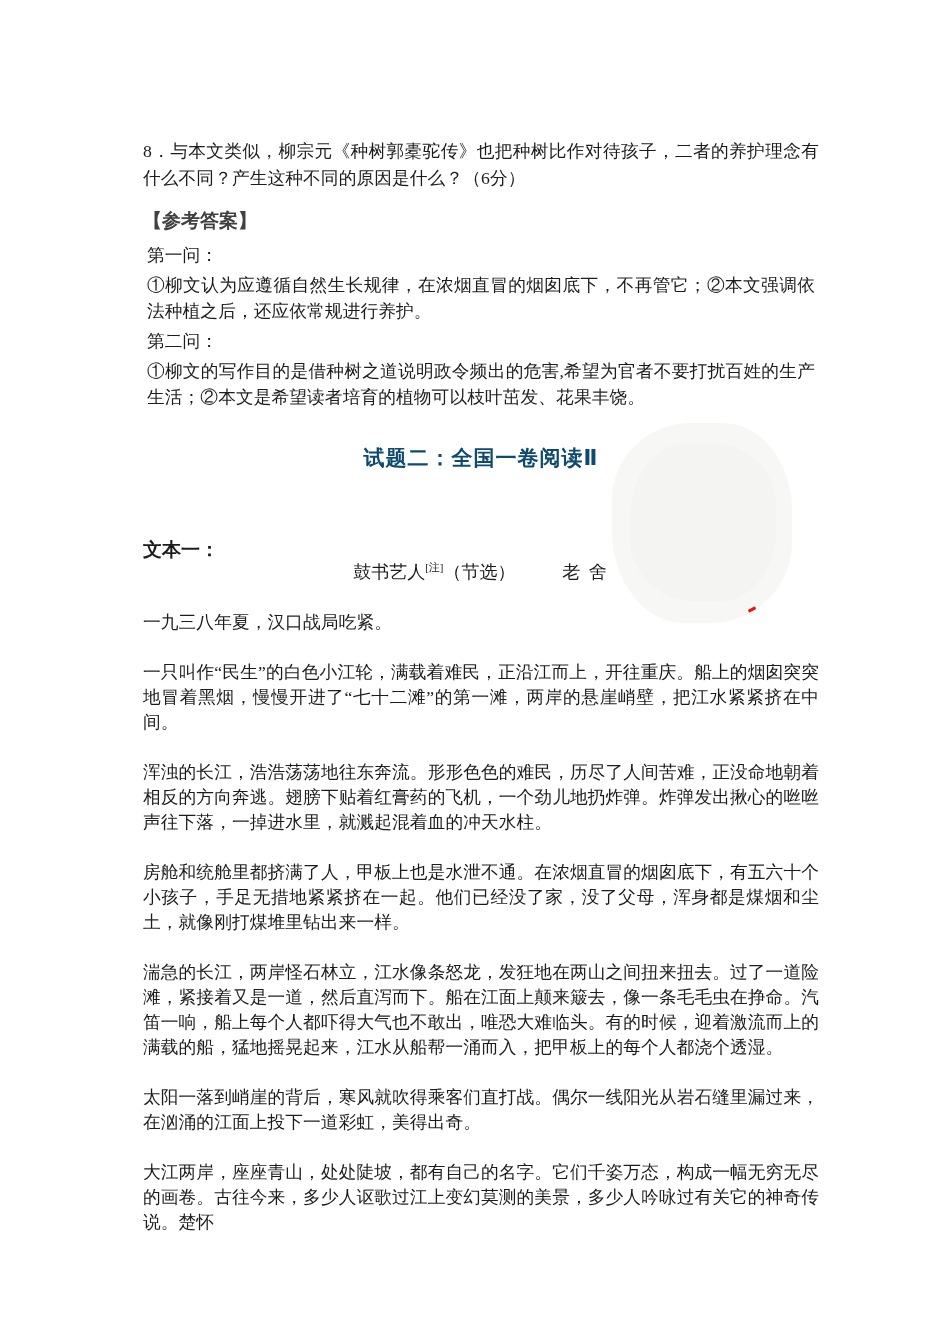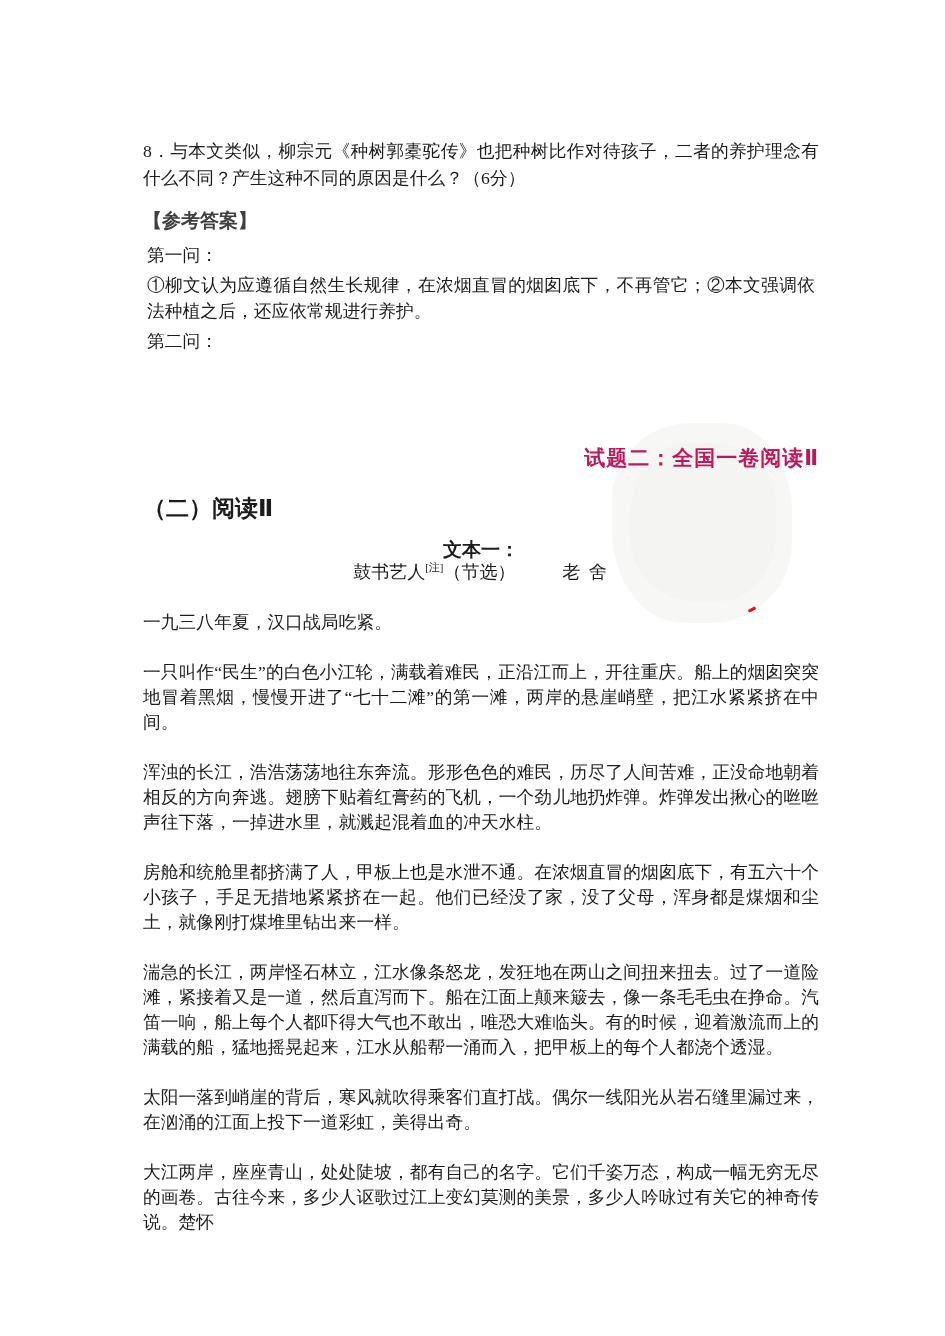--- a/index.html
+++ b/index.html
@@ -41,21 +41,20 @@
     top: 493px;
     font-family: "Liberation Sans", "DejaVu Sans", sans-serif;
     font-weight: 700;
     font-size: 23px;
   }
   .text-label {
     top: 537px;
     font-family: Liberation Mono, monospace;
     font-weight: 700;
     font-size: 19px;
-    text-align: center;
   }
   .story-title {
     top: 560px;
     text-align: center;
     font-size: 18px;
   }
   .story-title sup {
     font-size: 11px;
     vertical-align: super;
     line-height: 0;
@@ -107,25 +106,25 @@
   <div class="red-mark" style="background: rgb(238, 17, 17);"></div>
 
   <div class="block body-text question">8．与本文类似，柳宗元《种树郭橐驼传》也把种树比作对待孩子，二者的养护理念有什么不同？产生这种不同的原因是什么？（6分）</div>
 
   <div class="block answer-label" style="color: #404040;">【参考答案】</div>
 
   <div class="block body-text answer">
     <p>第一问：</p>
     <p>①柳文认为应遵循自然生长规律，在浓烟直冒的烟囱底下，不再管它；②本文强调依法种植之后，还应依常规进行养护。</p>
     <p>第二问：</p>
+    <p>①柳文的写作目的是借种树之道说明政令频出的危害,希望为官者不要打扰百姓的生产生活；②本文是希望读者培育的植物可以枝叶茁发、花果丰饶。</p>
   </div>
 
-  <div class="block section-title" style="color: #be185d; text-align: right;">试题二：全国一卷阅读Ⅱ</div>
+  <div class="block section-title" style="color: #0c4a6e;">试题二：全国一卷阅读Ⅱ</div>
 
-  <div class="block reading-heading">（二）阅读Ⅱ</div>
 
   <div class="block text-label">文本一：</div>
 
   <div class="block story-title">
     <span>鼓书艺人</span><sup>[注]</sup><span>（节选）</span><span class="author">老 舍</span>
   </div>
 
   <div class="block body-text story">
     <p>一九三八年夏，汉口战局吃紧。</p>
     <p>一只叫作“民生”的白色小江轮，满载着难民，正沿江而上，开往重庆。船上的烟囱突突地冒着黑烟，慢慢开进了“七十二滩”的第一滩，两岸的悬崖峭壁，把江水紧紧挤在中间。</p>

